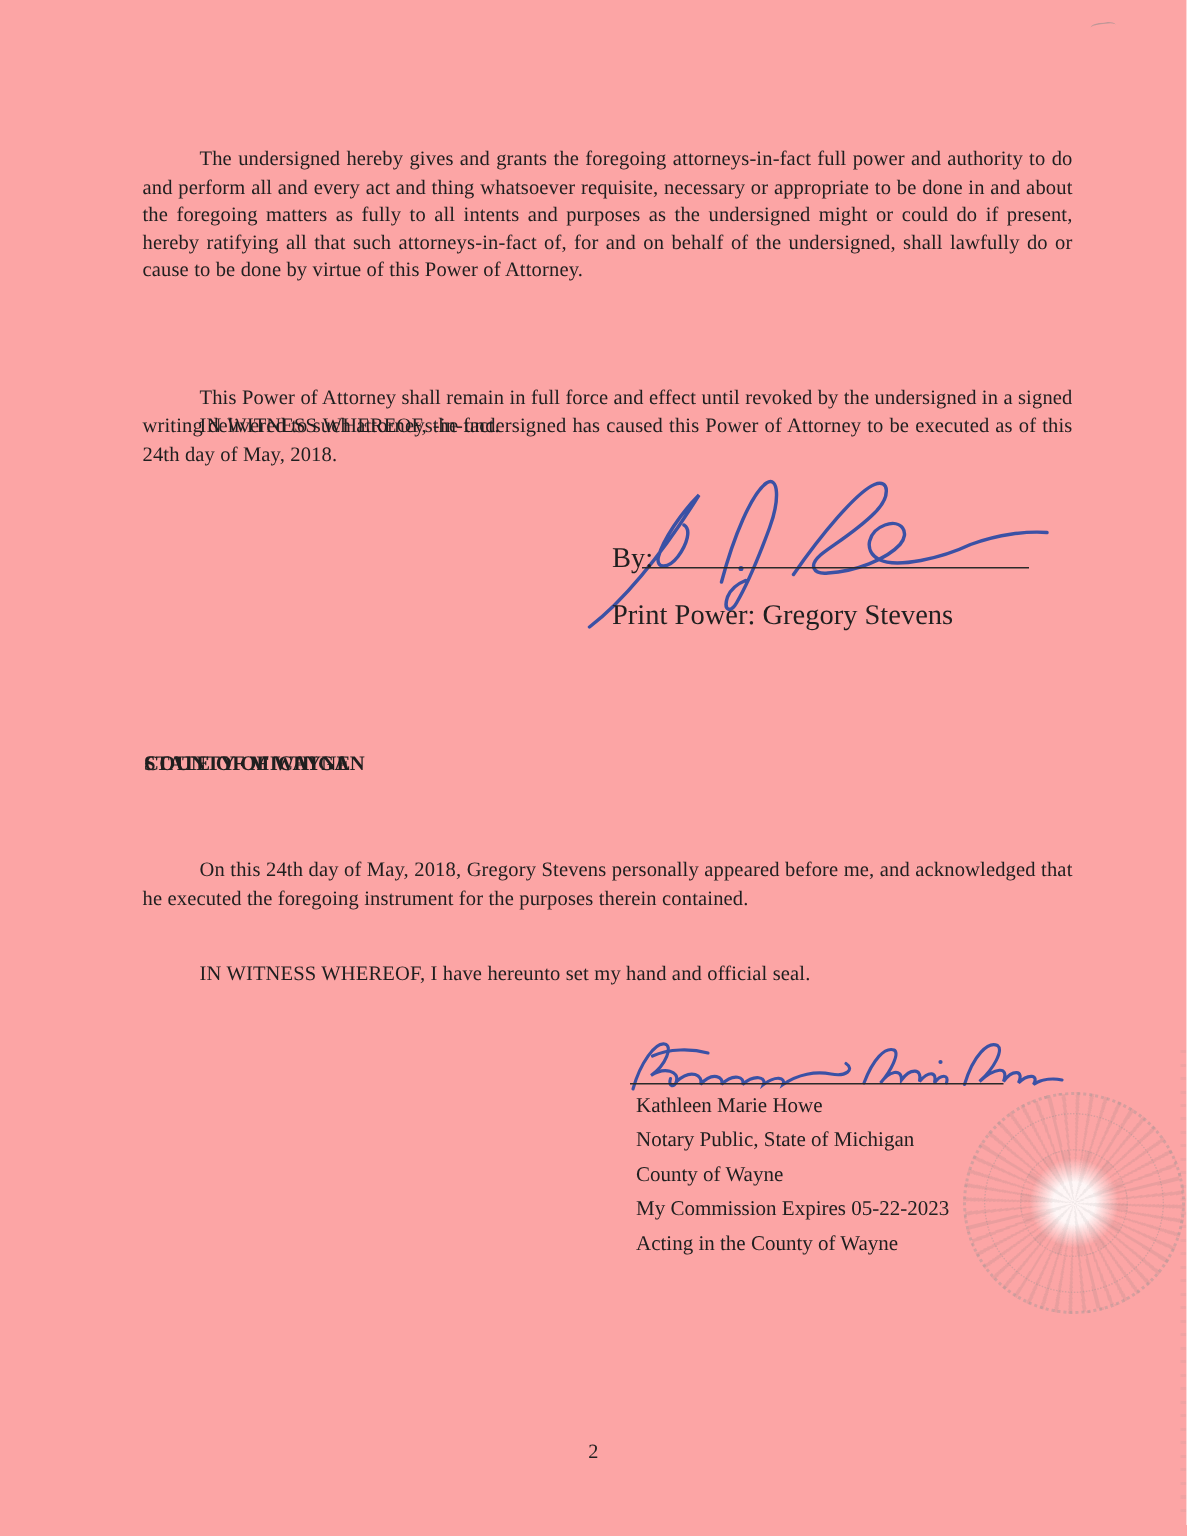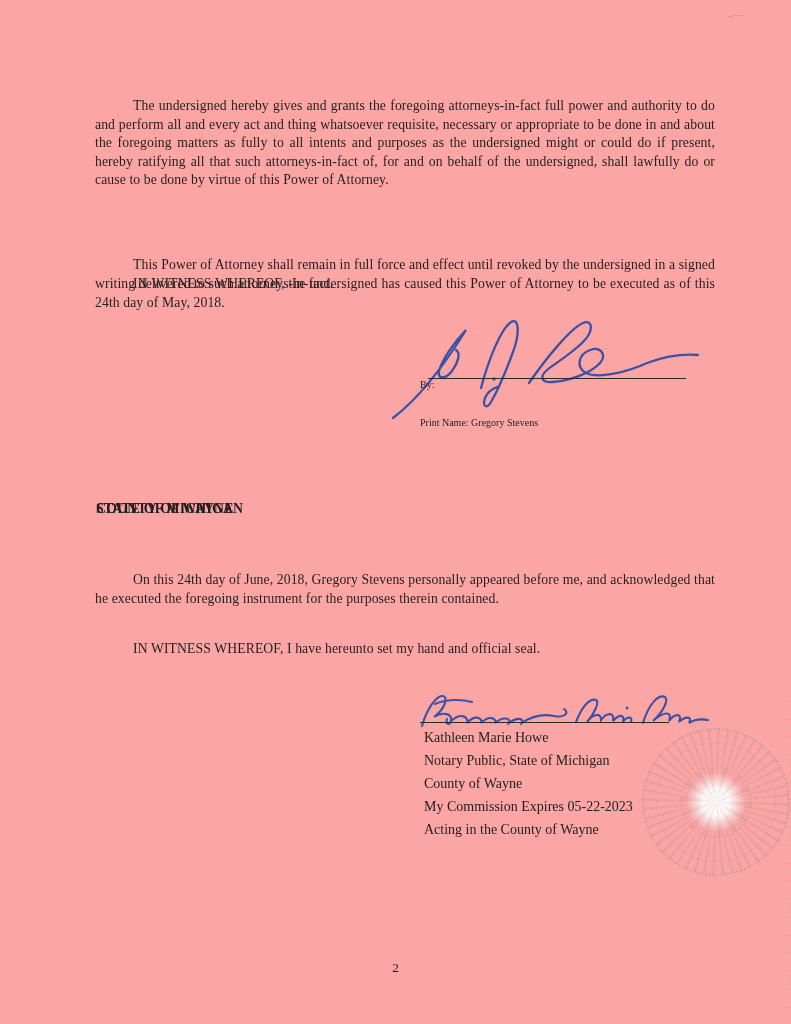--- a/index.html
+++ b/index.html
@@ -10,21 +10,21 @@
   .para{
     position:absolute;left:95px;width:620px;margin:0;
     font-size:13.7px;line-height:18.6px;text-align:justify;text-indent:38px;
     letter-spacing:.1px;
   }
   .heading{
     position:absolute;left:96px;margin:0;font-size:13.8px;font-weight:bold;letter-spacing:.2px;
   }
   .sig-svg{position:absolute;}
   .sig-line{position:absolute;height:0;border-top:1.4px solid #2a2a2a;}
-  .caption{position:absolute;margin:16px;font-size:10px;line-height:17px;}
+  .caption{position:absolute;margin:4px;font-size:19px;line-height:17px;}
   .notary-info{
     position:absolute;left:424px;top:727px;margin:0;
     font-size:14px;line-height:22.9px;white-space:nowrap;
   }
   .notary-info div{min-height:22.9px;}
   .page-number{
     position:absolute;left:0;right:0;top:960px;text-align:center;
     font-size:13.5px;margin:0;
   }
   
@@ -74,26 +74,26 @@
       <path d="M 5,106 C 26,90 52,60 78,18 C 66,30 54,48 51,59 C 49,67 57,68 64,59 C 70,51 73,41 68,38"></path>
       <path d="M 93,76 C 101,46 113,17 123,10 C 131,5 132,21 125,40 C 118,59 110,78 103,90 C 99,97 94,95 97,86 C 99,81 104,77 109,75"></path>
       <circle cx="106" cy="67" r="1.7" fill="#2b4aa5" stroke="none"></circle>
       <path d="M 141,71 C 159,45 183,16 195,11 C 205,7 206,19 195,30 C 182,43 166,52 159,58 C 151,65 154,71 164,70 C 182,69 203,61 212,51 C 219,43 213,34 202,38 C 191,42 187,55 198,61 C 210,67 240,60 259,51 C 278,44 297,42 310,43"></path>
     </g>
   </svg>
 
   <p class="caption" style="left:404px;top:360px;">By:</p>
   <div class="sig-line" style="left:428px;top:378px;width:258px;"></div>
 
-  <p class="caption" style="left:404px;top:398px;"><span>Print Name:</span>&nbsp;<span>Gregory Stevens</span></p>
+  <p class="caption" style="left:404px;top:398px;"><span>Print Power:</span>&nbsp;<span>Gregory Stevens</span></p>
 
   <p class="heading" style="top:465px;margin-top:36px;">STATE OF MICHIGAN</p>
   <p class="heading" style="top:501px;">COUNTY OF WAYNE</p>
 
-  <p class="para" style="top:571px;">On this 24th day of June, 2018, Gregory Stevens personally appeared before me, and acknowledged that he executed the foregoing instrument for the purposes therein contained.</p>
+  <p class="para" style="top:571px;">On this 24th day of May, 2018, Gregory Stevens personally appeared before me, and acknowledged that he executed the foregoing instrument for the purposes therein contained.</p>
 
   <p class="para" style="top:640px;">IN WITNESS WHEREOF, I have hereunto set my hand and official seal.</p>
 
   <svg class="sig-svg" style="left:416px;top:690px;" width="296" height="44" viewBox="0 0 296 44">
     <g fill="none" stroke="#2b4aa5" stroke-width="2.1" stroke-linecap="round" opacity="0.92">
       <path d="M 6,36 C 11,18 21,5 27,6 C 33,7 28,20 18,27 C 27,21 37,24 35,31 C 34,35 29,35 31,29"></path>
       <path d="M 19,14 C 30,9 45,9 56,12"></path>
       <path d="M 35,31 C 45,22 53,27 51,33 C 59,24 67,28 65,33 C 73,25 81,28 79,33 C 87,26 95,28 93,33 C 101,27 108,28 106,33 C 116,26 128,24 138,26 C 148,28 154,23 148,19"></path>
       <path d="M 160,32 C 166,16 174,8 180,10 C 184,12 178,24 171,32 C 177,24 185,22 185,30 C 191,22 199,22 197,31 C 203,24 209,24 207,32 C 211,26 217,26 215,32"></path>
       <circle cx="211" cy="18" r="1.4" fill="#2b4aa5" stroke="none"></circle>

